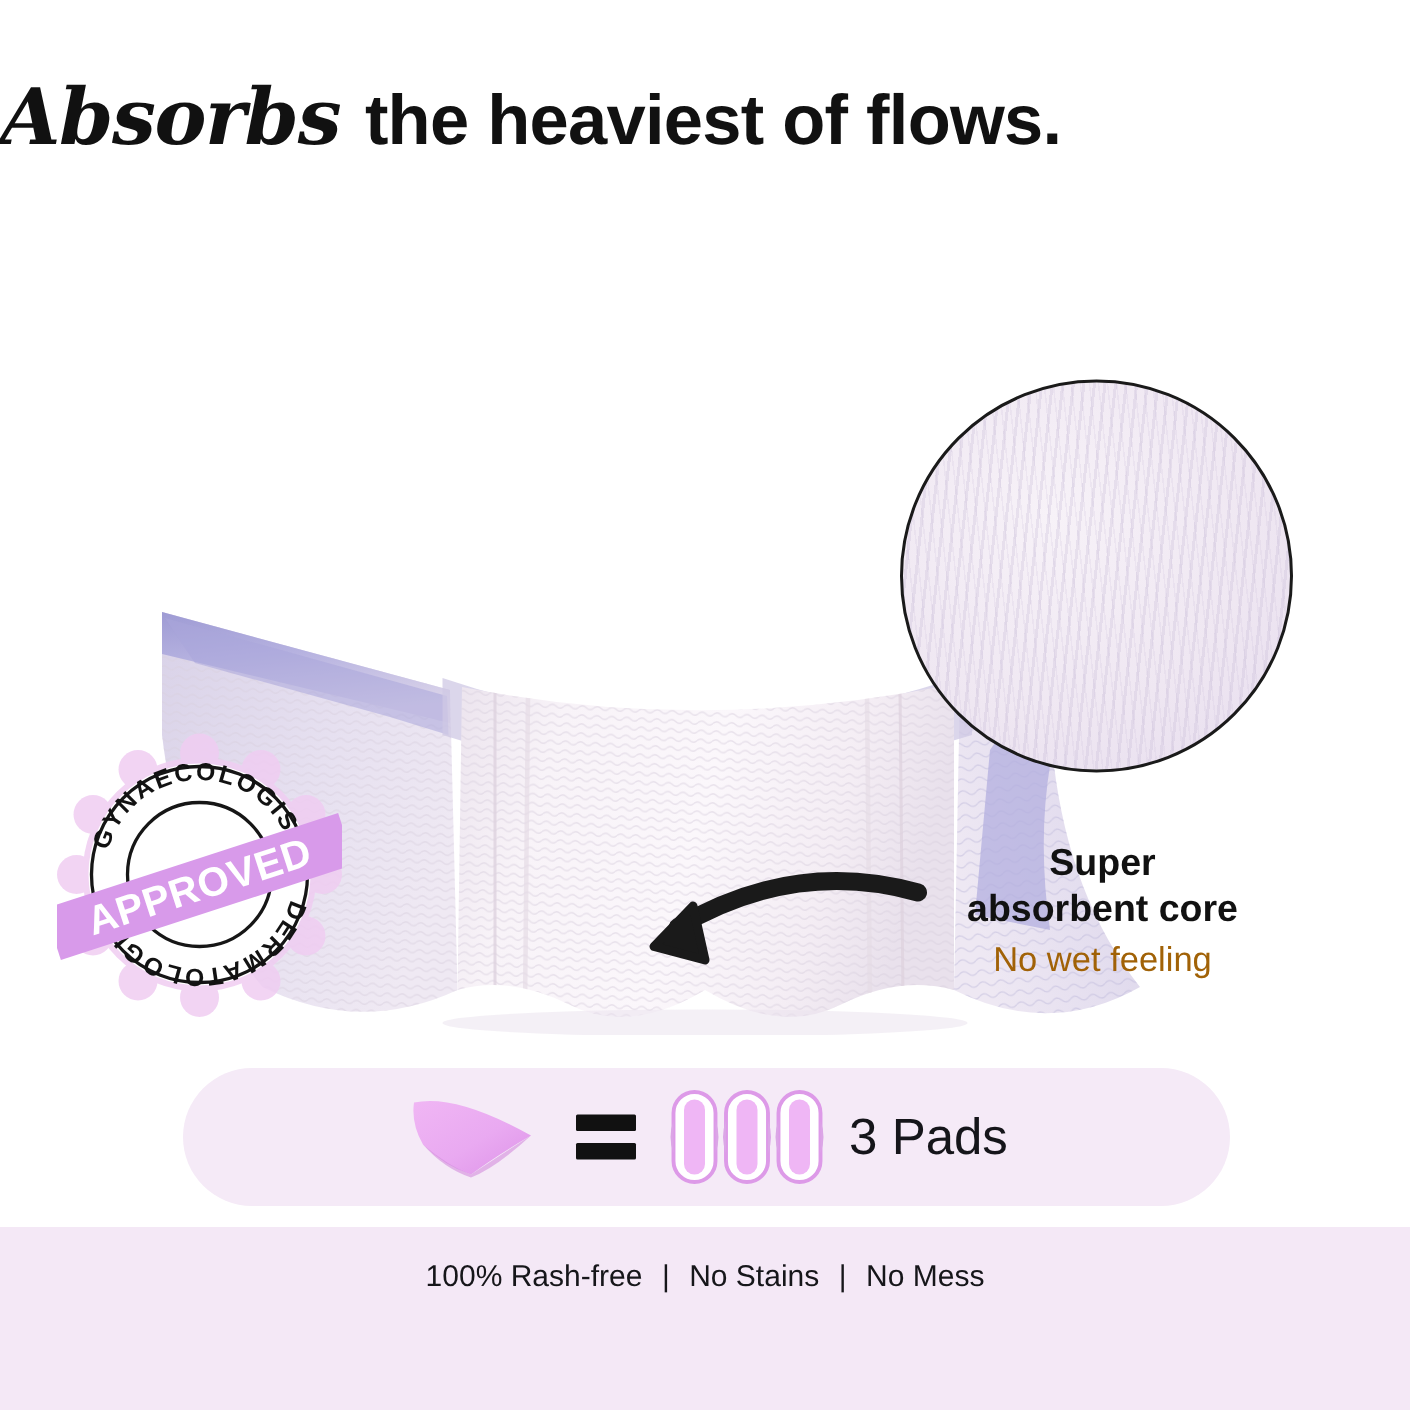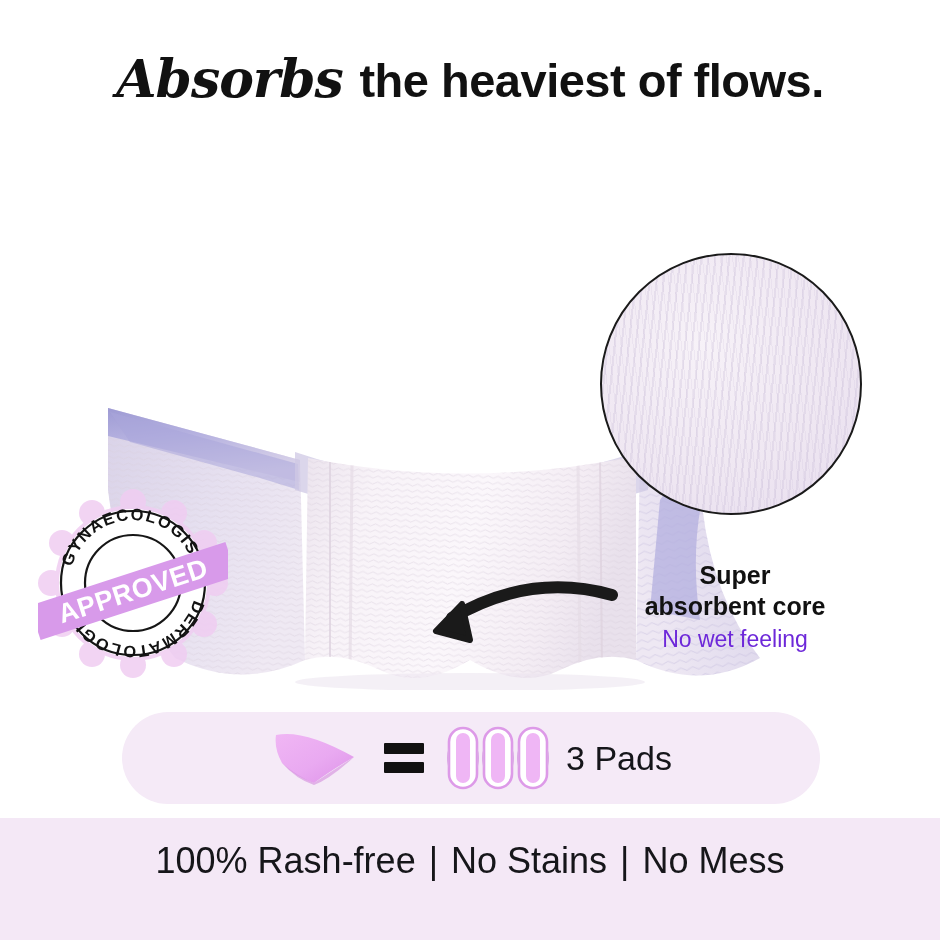--- a/index.html
+++ b/index.html
@@ -6,21 +6,21 @@
   body{
     width:940px;height:940px;
     background:#ffffff;
     font-family:"Liberation Sans", sans-serif;
     overflow:hidden;
     position:relative;
   }
   #stage{position:relative;width:940px;height:940px;overflow:hidden;background:#fff;}
 
   
-  .header{position:absolute;left:0;top:0;width:940px;text-align:center;}
+  .header{position:absolute;left:0;top:0;width:940px;text-align:left;}
   .headline{
     margin:0;padding-top:52px;
     font-size:47px;line-height:1.05;
     font-weight:bold;color:#111111;
     letter-spacing:-0.5px;
     white-space:nowrap;
   }
   .headline .script{
     font-family:"DejaVu Serif", serif;
     font-style:italic;font-weight:bold;
@@ -60,21 +60,21 @@
 
   
   .callout{
     position:absolute;left:575px;top:560px;width:320px;text-align:center;
   }
   .callout .l1,.callout .l2{
     font-size:25px;font-weight:bold;color:#111;line-height:1.22;
     font-family:"Liberation Sans", sans-serif;
   }
   .callout .l3{
-    font-size:23px;font-weight:400;color:#6d28d9;line-height:1.35;padding-top:3px;
+    font-size:23px;font-weight:400;color:#a16207;line-height:1.35;padding-top:3px;
     font-family:"Liberation Sans", sans-serif;
   }
 
   
   .badge{position:absolute;left:38px;top:488px;width:190px;height:190px;}
 
   
   .pill{
     position:absolute;left:122px;top:712px;width:698px;height:92px;
     background:#f5eaf7;border-radius:46px;
@@ -89,21 +89,21 @@
   .pads{display:flex;align-items:center;gap:1px;}
 
   
   .footer{
     position:absolute;left:0;top:818px;width:940px;height:122px;
     background:#f4e8f6;
     display:flex;align-items:flex-start;justify-content:center;
   }
   .footer-text{
     padding-top:22px;
-    font-size:36px;font-weight:400;color:#16161a;
+    font-size:20px;font-weight:400;color:#16161a;
     font-family:"Liberation Sans", sans-serif;white-space:nowrap;
   }
   .footer-text .sep{padding:0 13px;color:#16161a;}
 </style>
 </head>
 <body>
 
 <div id="stage">
 
   <div class="header">

